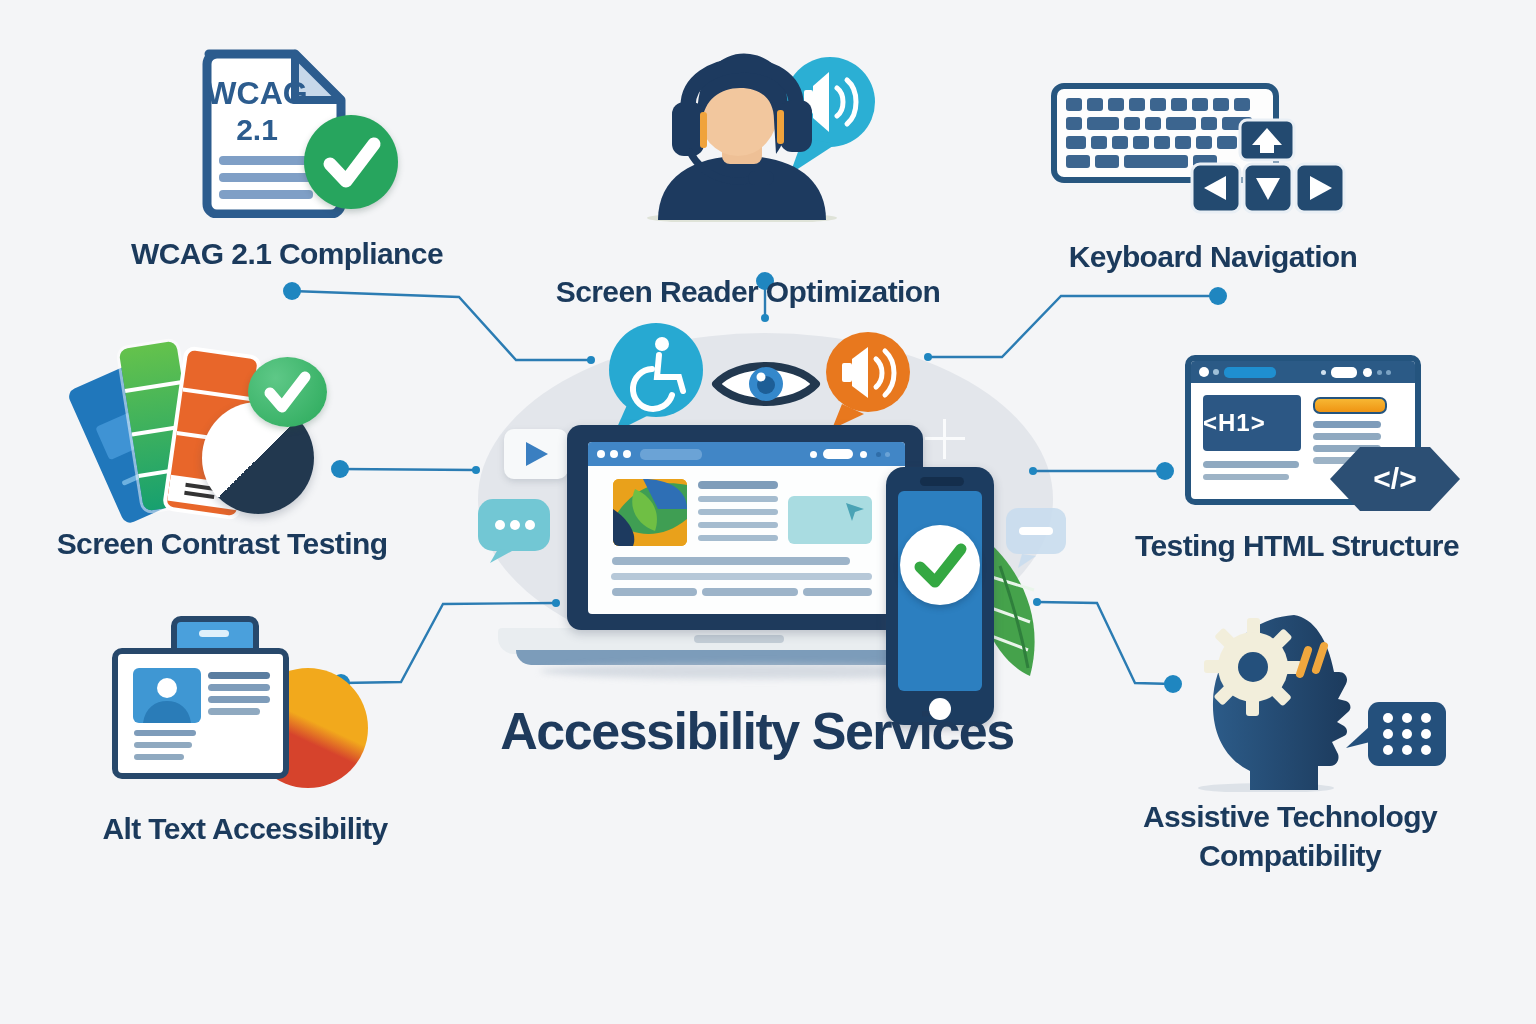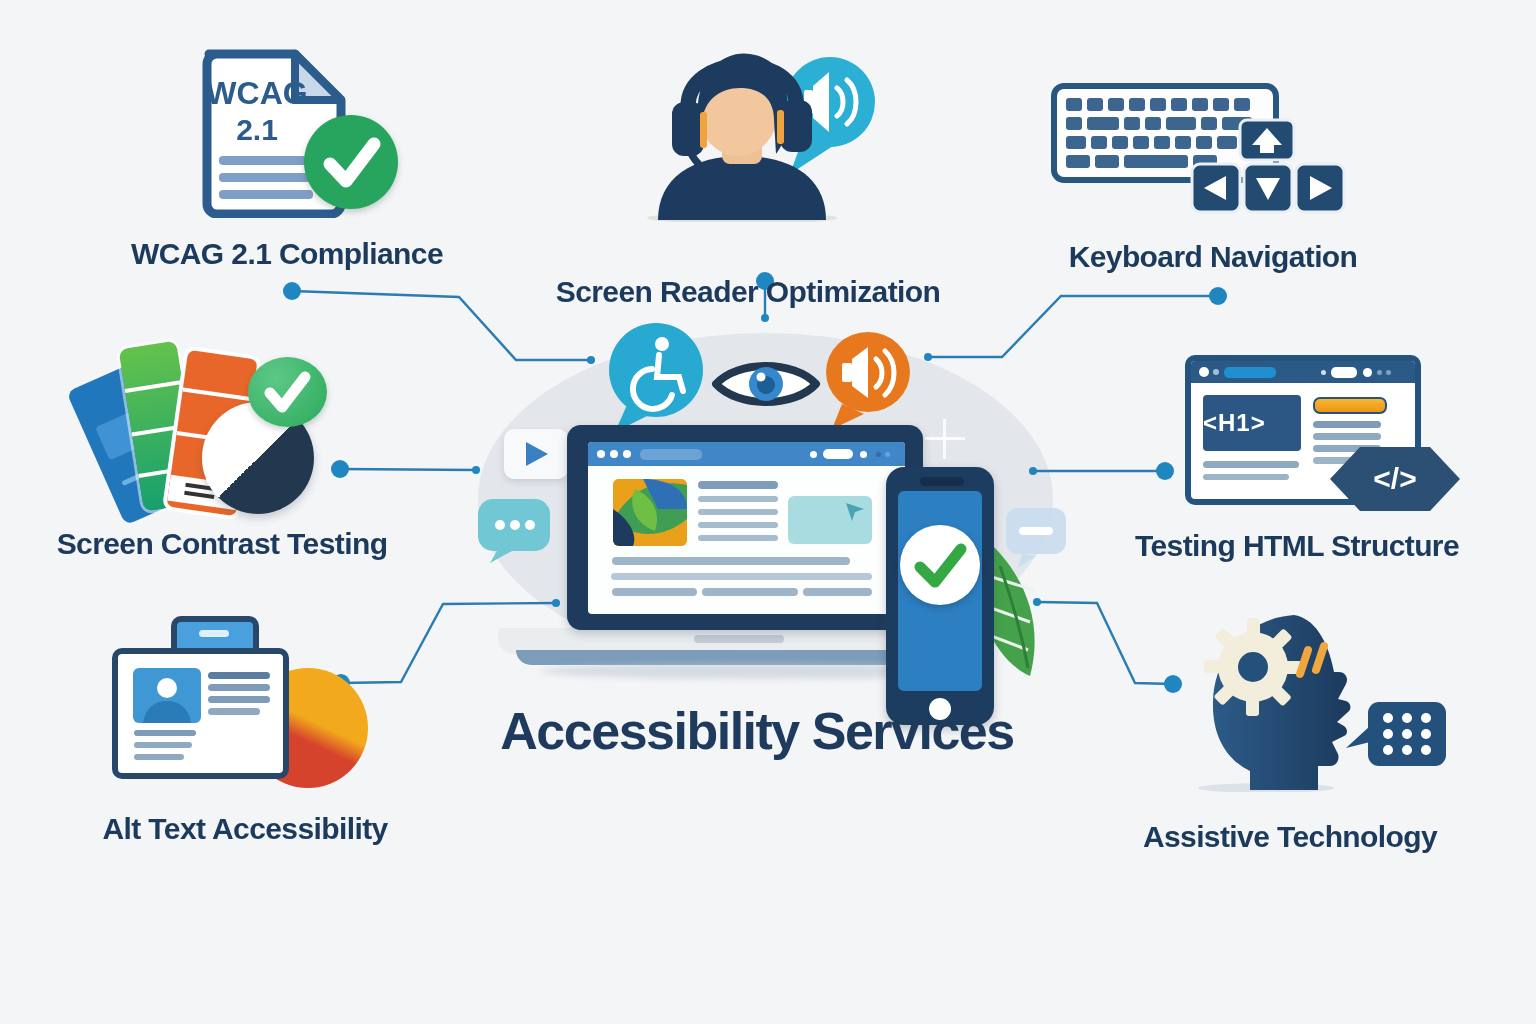--- a/index.html
+++ b/index.html
@@ -269,20 +269,21 @@
           <circle cx="230" cy="124" r="5"></circle>
         <circle cx="192" cy="140" r="5"></circle>
           <circle cx="211" cy="140" r="5"></circle>
           <circle cx="230" cy="140" r="5"></circle>
       </g>
     </g>
   </svg>
 </div>
 <div class="abs" style="left:1290px;top:836px;transform:translate(-50%,-50%);text-align:center;">
   <div style="font-size:30px;font-weight:700;color:#1b3a5c;letter-spacing:-0.6px;white-space:nowrap;line-height:39px;">Assistive Technology</div>
+  <div style="font-size:30px;font-weight:700;color:#1b3a5c;letter-spacing:-0.6px;white-space:nowrap;line-height:39px;">Compatibility</div>
 </div>
 
 <div class="abs" style="left:605px;top:321px;width:102px;height:112px;">
   <svg width="102" height="112" viewBox="0 0 102 112">
     <circle cx="51" cy="49" r="47" fill="#27a9d2"></circle>
     <polygon points="22,84 10,111 46,93" fill="#27a9d2"></polygon>
     <g stroke="#ffffff" fill="none" stroke-width="6" stroke-linecap="round">
       <circle cx="57" cy="23" r="7" fill="#ffffff" stroke="none"></circle>
       <path d="M54,34 L52,56 L74,56 L78,70"></path>
       <path d="M67,74 A20,20 0 1 1 47,48"></path>

